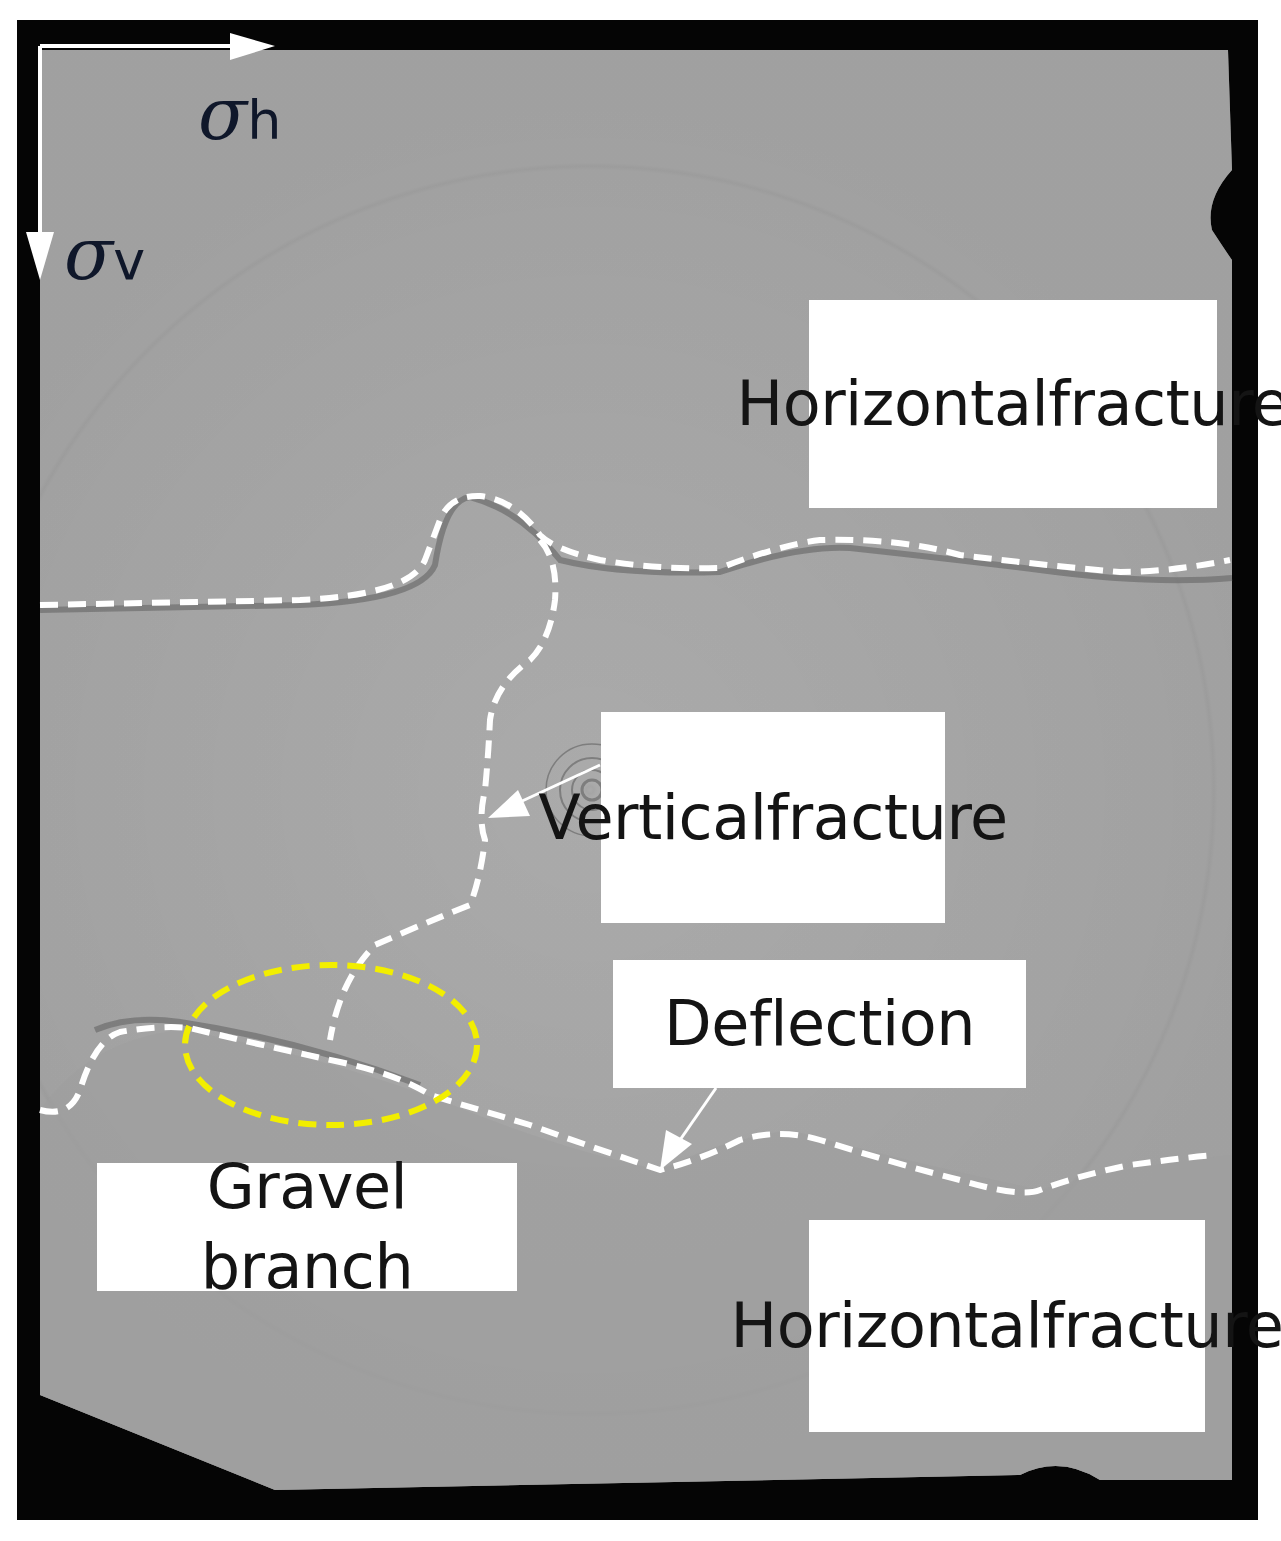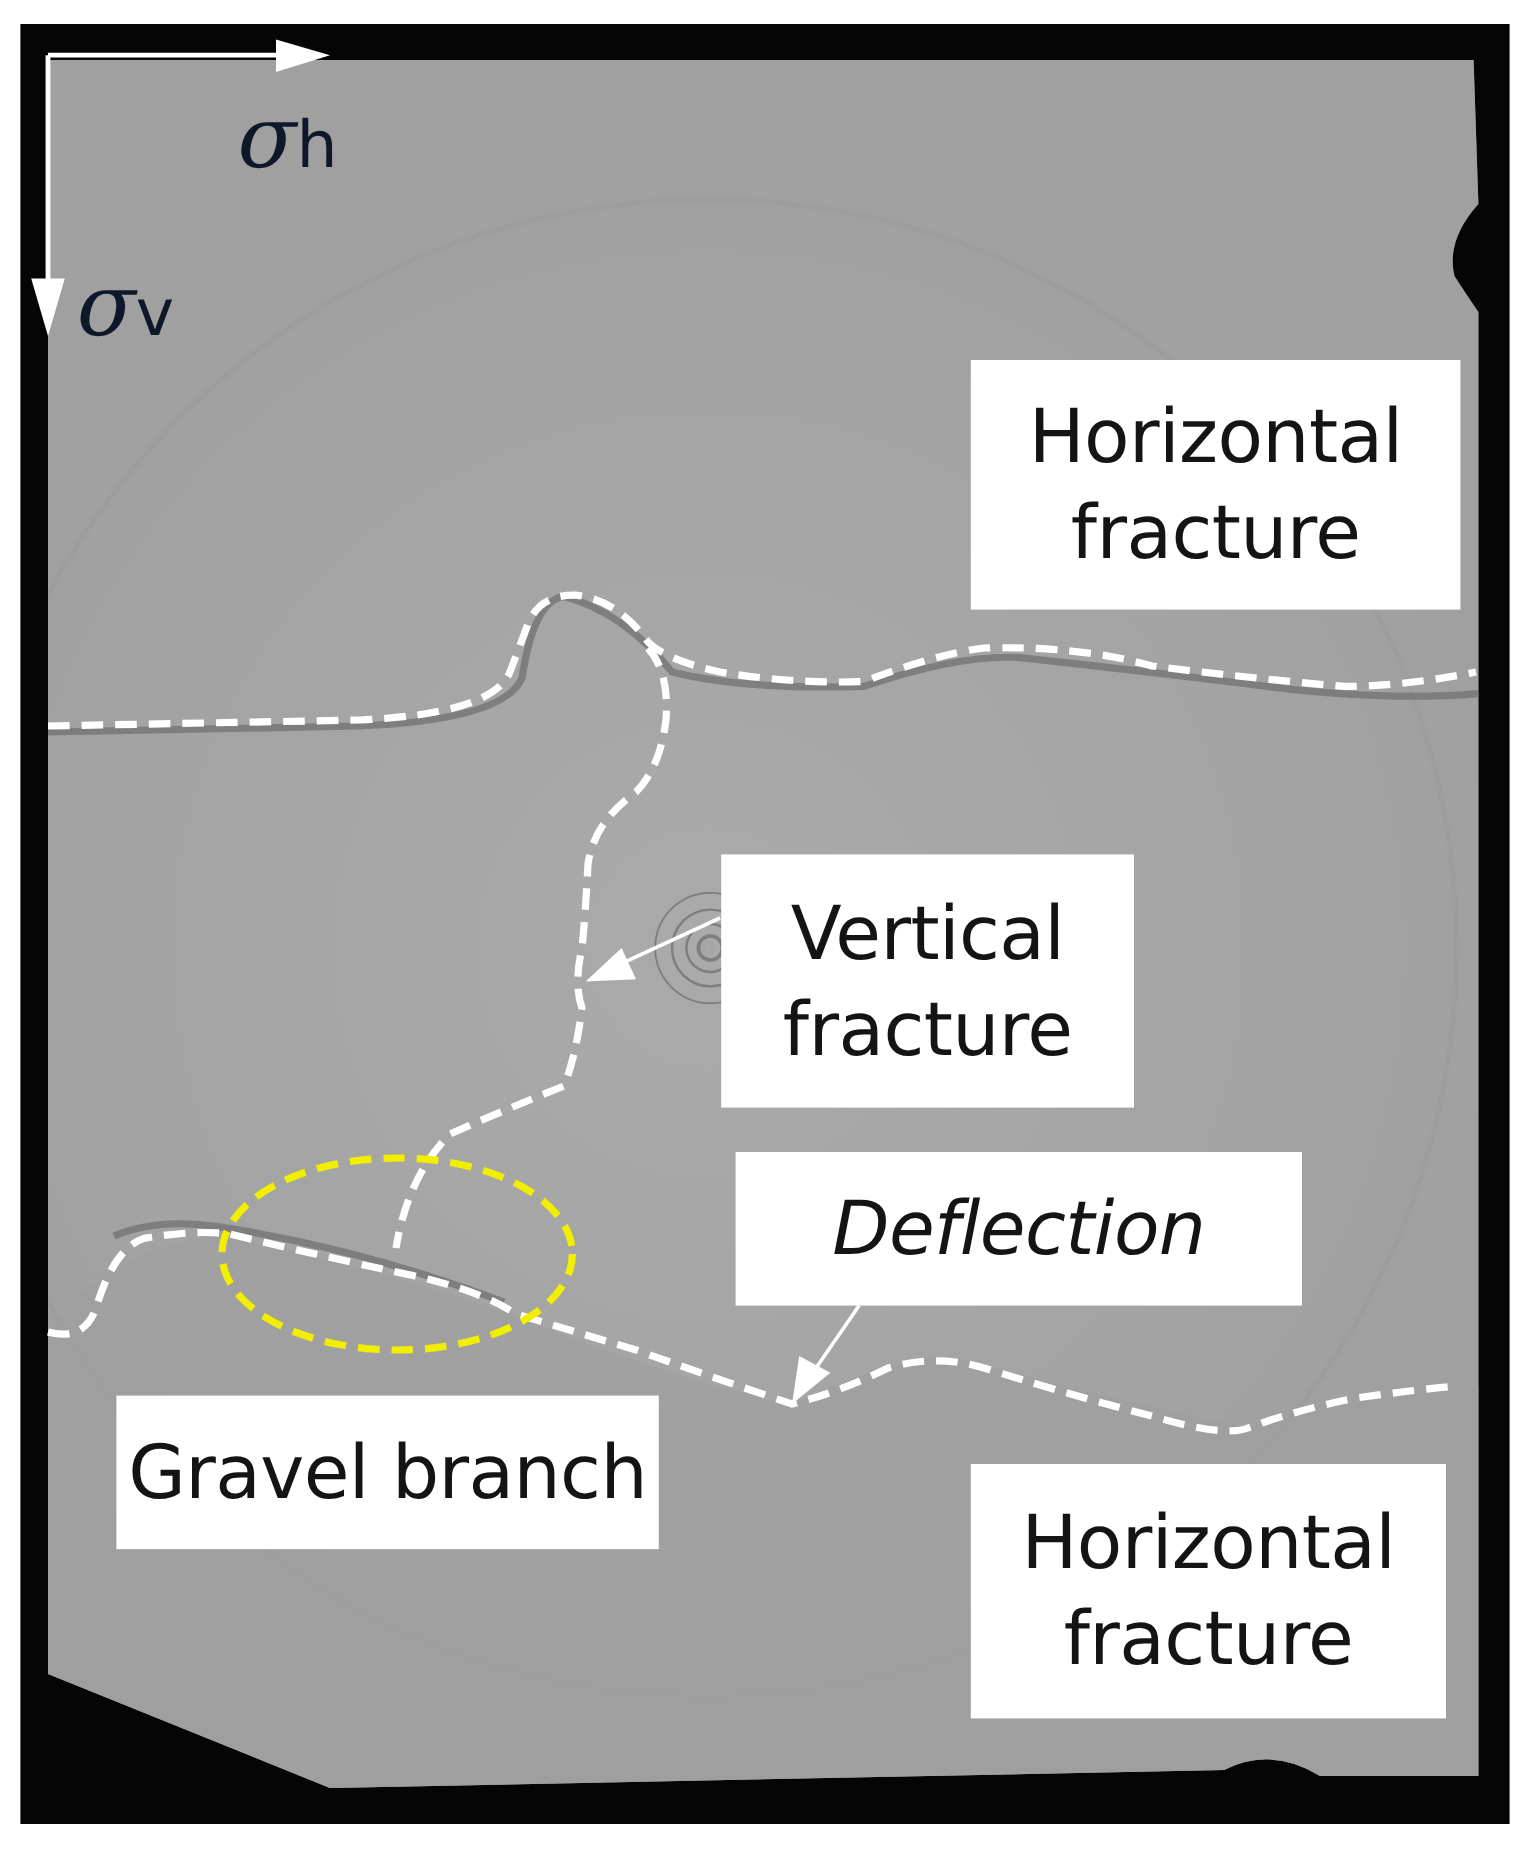--- a/index.html
+++ b/index.html
@@ -5,21 +5,21 @@
     html, body { margin: 0; padding: 0; background: #ffffff; }
     body { width: 1281px; height: 1541px; position: relative; overflow: hidden; }
     .frame {
       position: absolute; left: 17px; top: 20px; width: 1241px; height: 1500px;
       background: #050505;
     }
     .specimen-svg { position: absolute; left: 0; top: 0; }
     .label-box {
       position: absolute; background: #ffffff;
       font-family: "DejaVu Sans", sans-serif; color: #141414;
-      text-align: center; display: flex; flex-direction: column;
+      text-align: center; display: flex; flex-direction: row;
       justify-content: center; align-items: center;
       font-size: 62px; line-height: 80px; letter-spacing: -0.5px;
     }
     .stress-label {
       position: absolute; font-family: "DejaVu Serif", serif; font-style: italic;
       color: #0f172a; font-size: 72px; line-height: 1;
     }
     .stress-label .sub { font-family: "DejaVu Sans", sans-serif; font-style: normal; font-size: 54px; }
   </style>
 </head>
@@ -91,24 +91,24 @@
 <div class="label-box" style="left:809px; top:300px; width:408px; height:208px;">
   <span>Horizontal</span>
   <span>fracture</span>
 </div>
 
 <div class="label-box" style="left:601px; top:712px; width:344px; height:211px;justify-content:center;">
   <span>Vertical</span>
   <span>fracture</span>
 </div>
 
-<div class="label-box" style="left:613px; top:960px; width:472px; height:128px;font-style:italic;">
+<div class="label-box" style="left:613px; top:960px; width:413px; height:128px;">
   <span>Deflection</span>
 </div>
 
-<div class="label-box" style="left:97px; top:1163px; width:452px; height:128px;">
+<div class="label-box" style="left:97px; top:1163px; width:420px; height:128px;">
   <span>Gravel branch</span>
 </div>
 
 <div class="label-box" style="left:809px; top:1220px; width:396px; height:212px;">
   <span>Horizontal</span>
   <span>fracture</span>
 </div>
 
 </body></html>

